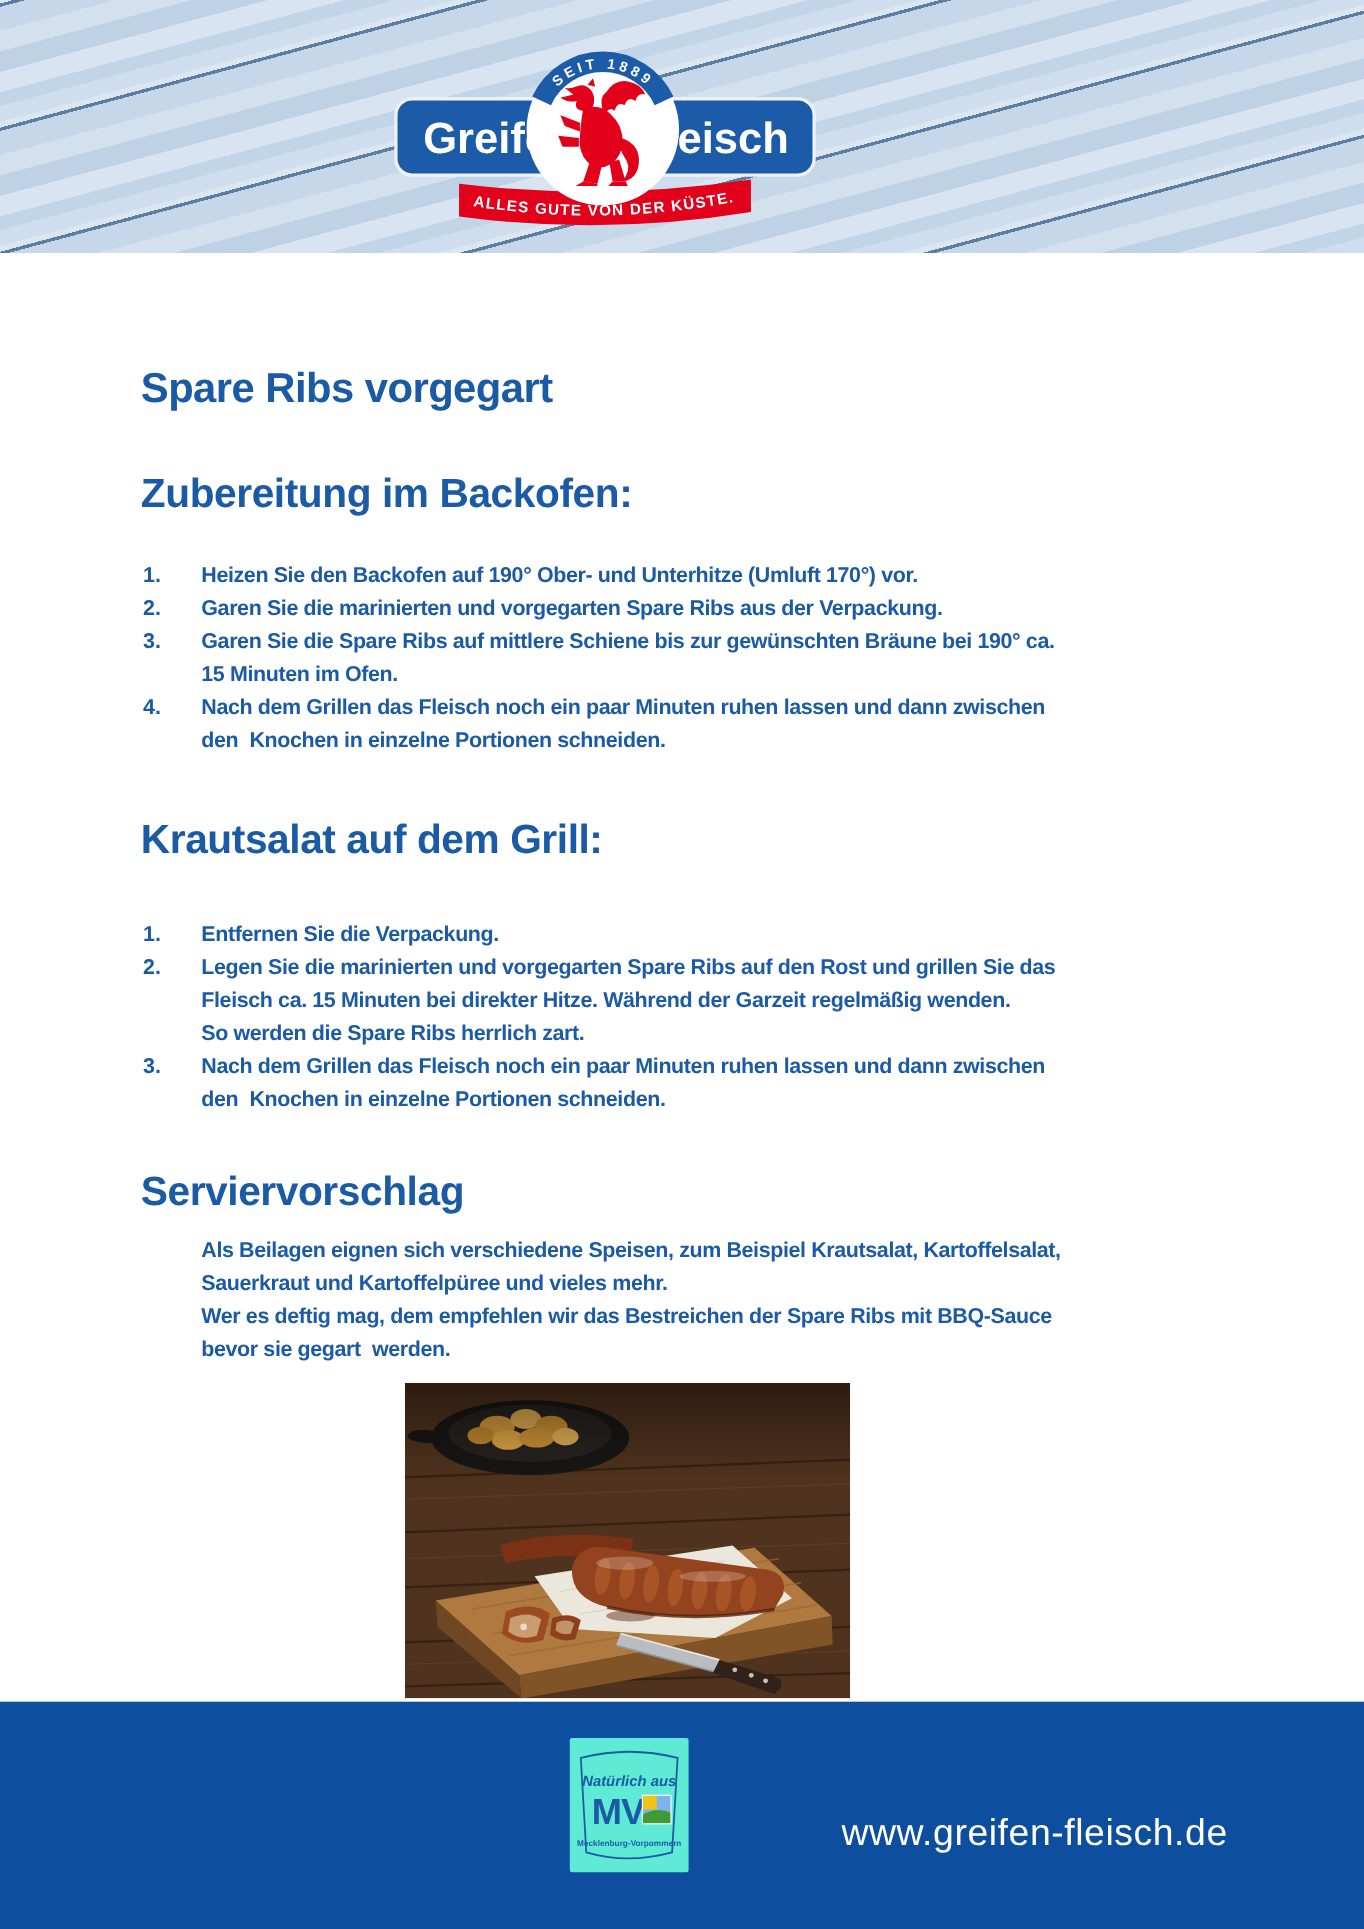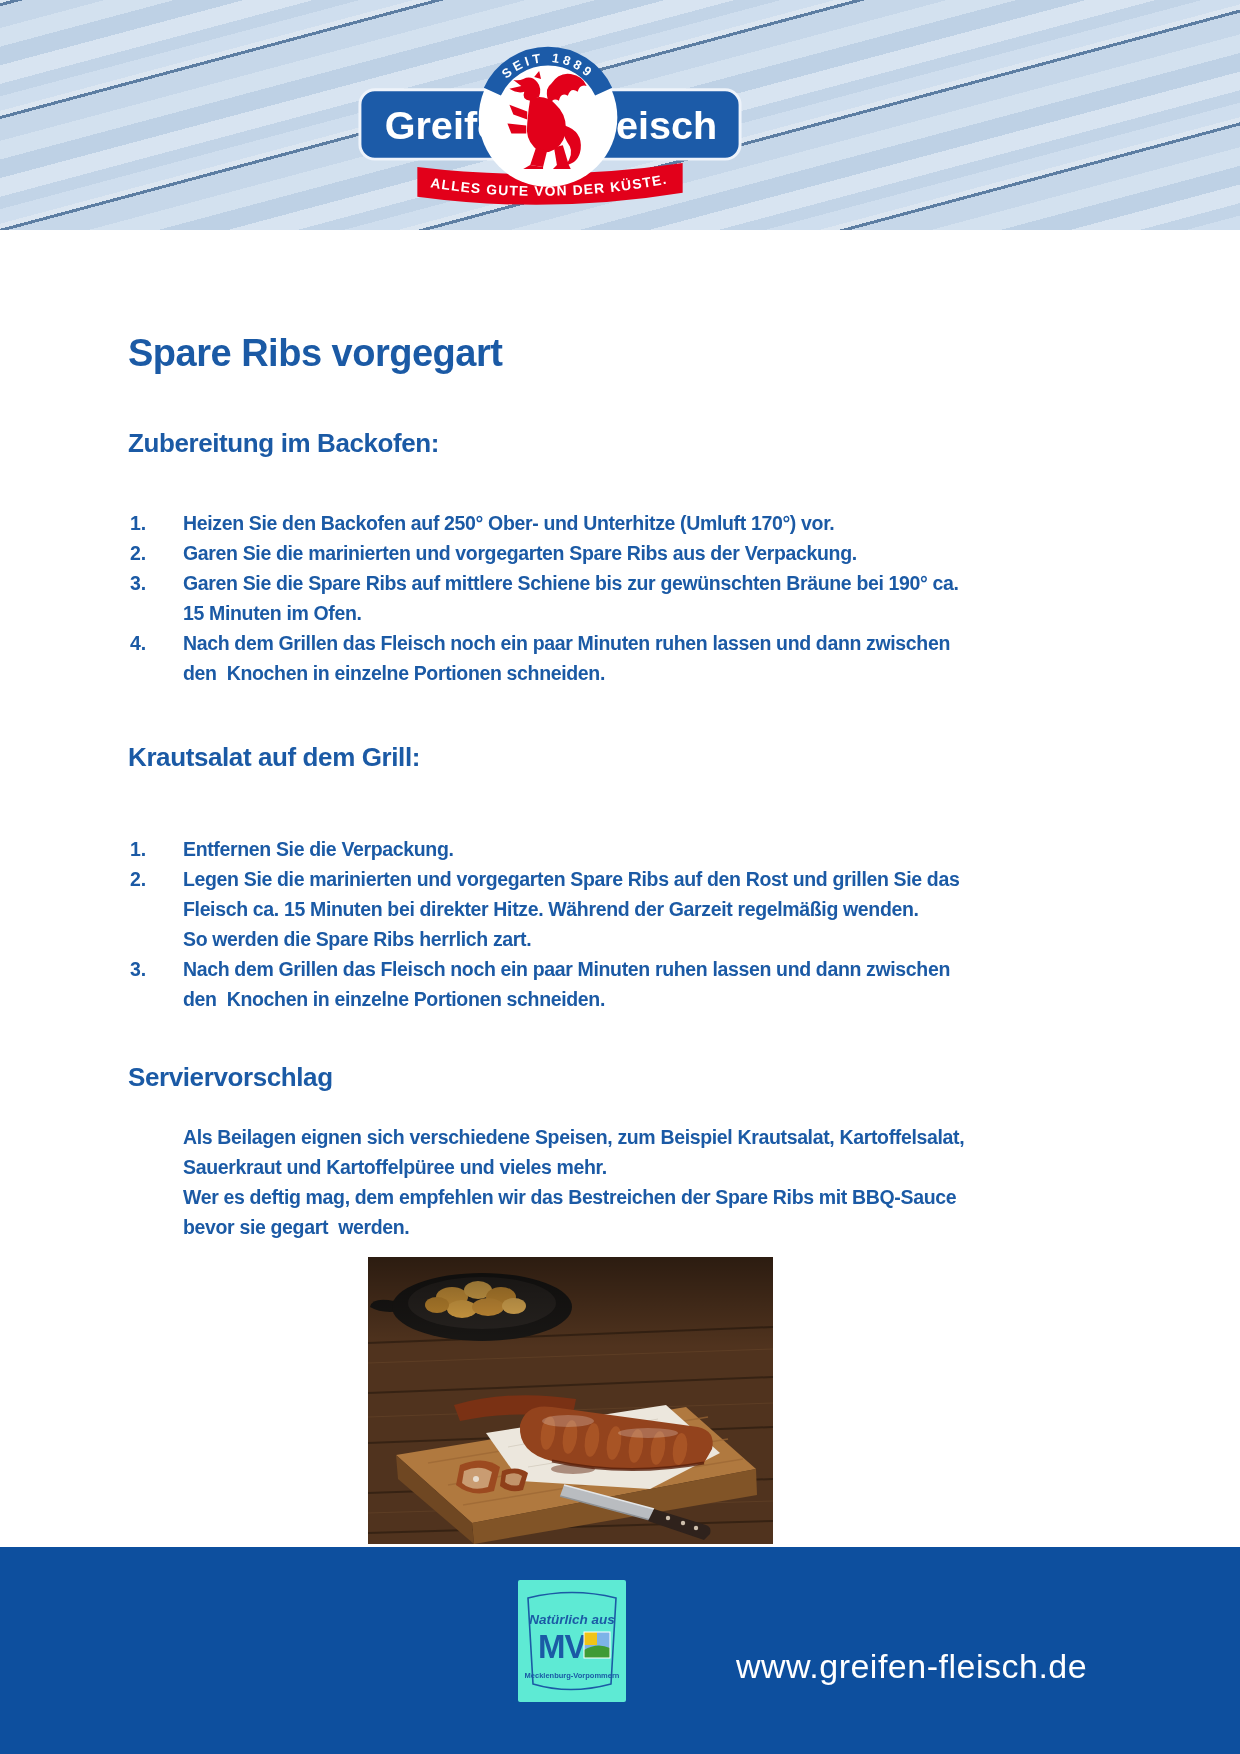--- a/index.html
+++ b/index.html
@@ -28,21 +28,21 @@
     position:absolute; left:128px; top:260px;
     font-size:37px; color:#d7222a; letter-spacing:-0.5px;
     text-shadow:2px 2px 0 rgba(96,118,170,0.45);
   }
   .doc-title {
     position:absolute; left:128px; top:332px;
     font-size:38px; color:#1b5aa5; letter-spacing:-0.5px;
   }
   .sec-heading {
     position:absolute; left:128px;
-    font-size:26px; color:#1b5aa5; letter-spacing:-0.4px;
+    font-size:37px; color:#1b5aa5; letter-spacing:-0.4px;
   }
   .sec-heading.backofen { top:428px; }
   .sec-heading.grill    { top:742px; }
   .sec-heading.servier  { top:1062px; }
 
   .num-list { position:absolute; left:130px; width:980px; color:#1b5aa5; }
   .num-list.list1 { top:508px; }
   .num-list.list2 { top:834px; }
   .row { display:flex; align-items:flex-start; }
   .num { width:53px; flex:none; font-size:19.5px; line-height:30px; }
@@ -66,21 +66,21 @@
   
   .footer {
     position:absolute; left:0; bottom:0; width:1240px; height:207px;
     background:#0d4f9e;
   }
   .mv-badge {
     position:absolute; left:518px; top:33px; width:108px; height:122px;
     background:#5eead4; border-radius:2px;
   }
   .website {
-    position:absolute; left:736px; top:100px;
+    position:absolute; left:765px; top:100px;
     font-size:34px; font-weight:normal; color:#ffffff; letter-spacing:0.5px;
   }
 </style>
 </head>
 <body>
 
 <div class="page">
 
   <div class="header">
     <svg class="logo-svg" viewBox="0 0 400 179">
@@ -121,21 +121,21 @@
       </text>
     </svg>
   </div>
 
   <div class="doc-title">Spare Ribs vorgegart</div>
 
   <div class="sec-heading backofen">Zubereitung im Backofen:</div>
   <div class="num-list list1">
     <div class="row">
       <span class="num">1.</span>
-      <span class="txt">Heizen Sie den Backofen auf 250° Ober- und Unterhitze (Umluft 170°) vor.</span>
+      <span class="txt">Heizen Sie den Backofen auf 190° Ober- und Unterhitze (Umluft 170°) vor.</span>
     </div>
     <div class="row">
       <span class="num">2.</span>
       <span class="txt">Garen Sie die marinierten und vorgegarten Spare Ribs aus der Verpackung.</span>
     </div>
     <div class="row">
       <span class="num">3.</span>
       <span class="txt">Garen Sie die Spare Ribs auf mittlere Schiene bis zur gewünschten Bräune bei 190° ca.
 15 Minuten im Ofen.</span>
     </div>

